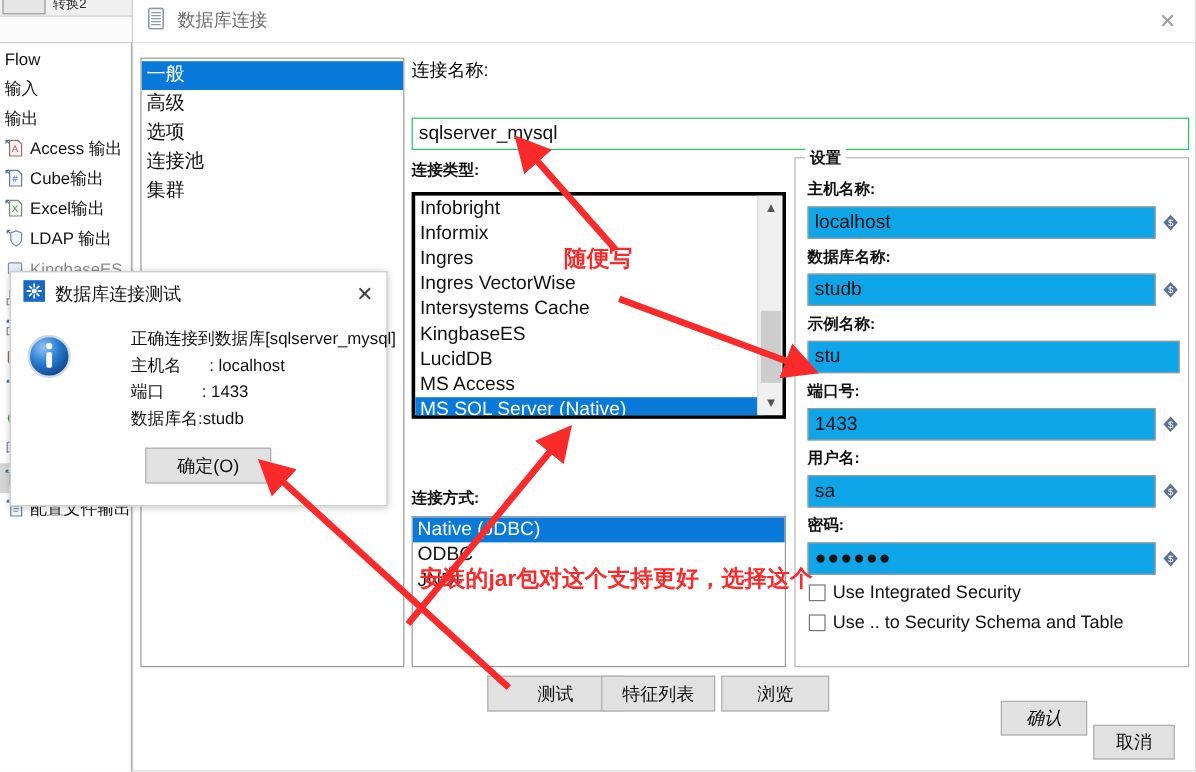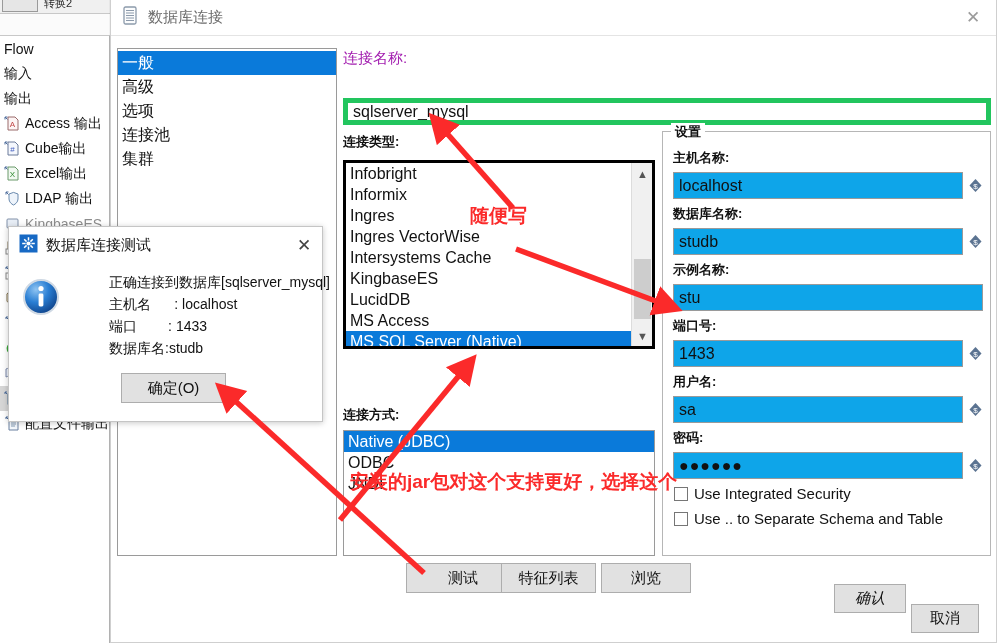--- a/index.html
+++ b/index.html
@@ -73,25 +73,25 @@
     padding:2px 0 0 0; overflow:hidden;
   }
   .cat-item {
     height:24px; line-height:24px; padding-left:4px;
     font-size:16px; color:#111; white-space:nowrap;
   }
   .cat-item.sel { background:#0a7ada; color:#ffffff; }
 
   
   #conn-name-label {
-    position:absolute; left:232px; top:49px; font-size:15px; color:#a21caf;
+    position:absolute; left:232px; top:49px; font-size:15px; color:#000000;
   }
   #conn-name-input {
     position:absolute; left:232px; top:98px; width:648px; height:27px;
-    border:5px solid #22c55e; background:#ffffff;
+    border:1px solid #22c55e; background:#ffffff;
     font-size:16px; color:#111; padding:2px 5px; line-height:21px;
     font-family:"Liberation Sans", sans-serif;
   }
 
   
   #conn-type-label { position:absolute; left:232px; top:133px; font-size:13px; font-weight:bold; color:#111; }
   #conn-type-box {
     position:absolute; left:232px; top:160px; width:312px; height:189px;
     border:3px solid #000000; background:#ffffff; overflow:hidden;
   }
@@ -454,21 +454,21 @@
           <text x="7.5" y="10.5" font-size="8" fill="#fff" text-anchor="middle" font-family="sans-serif">$</text>
         </svg>
     </span>
 
     <div class="cbx-row" style="left:11px; top:353px;">
       <span class="cbx"></span>
       <span>Use Integrated Security</span>
     </div>
     <div class="cbx-row" style="left:11px; top:378px;">
       <span class="cbx"></span>
-      <span>Use .. to Separate Schema and Table</span>
+      <span>Use .. to Security Schema and Table</span>
     </div>
   </div>
 
   <div class="btn" id="btn-test">测试</div>
   <div class="btn" id="btn-feat">特征列表</div>
   <div class="btn" id="btn-browse">浏览</div>
   <div class="btn" id="btn-ok">确认</div>
   <div class="btn" id="btn-cancel">取消</div>
 </div>
 

